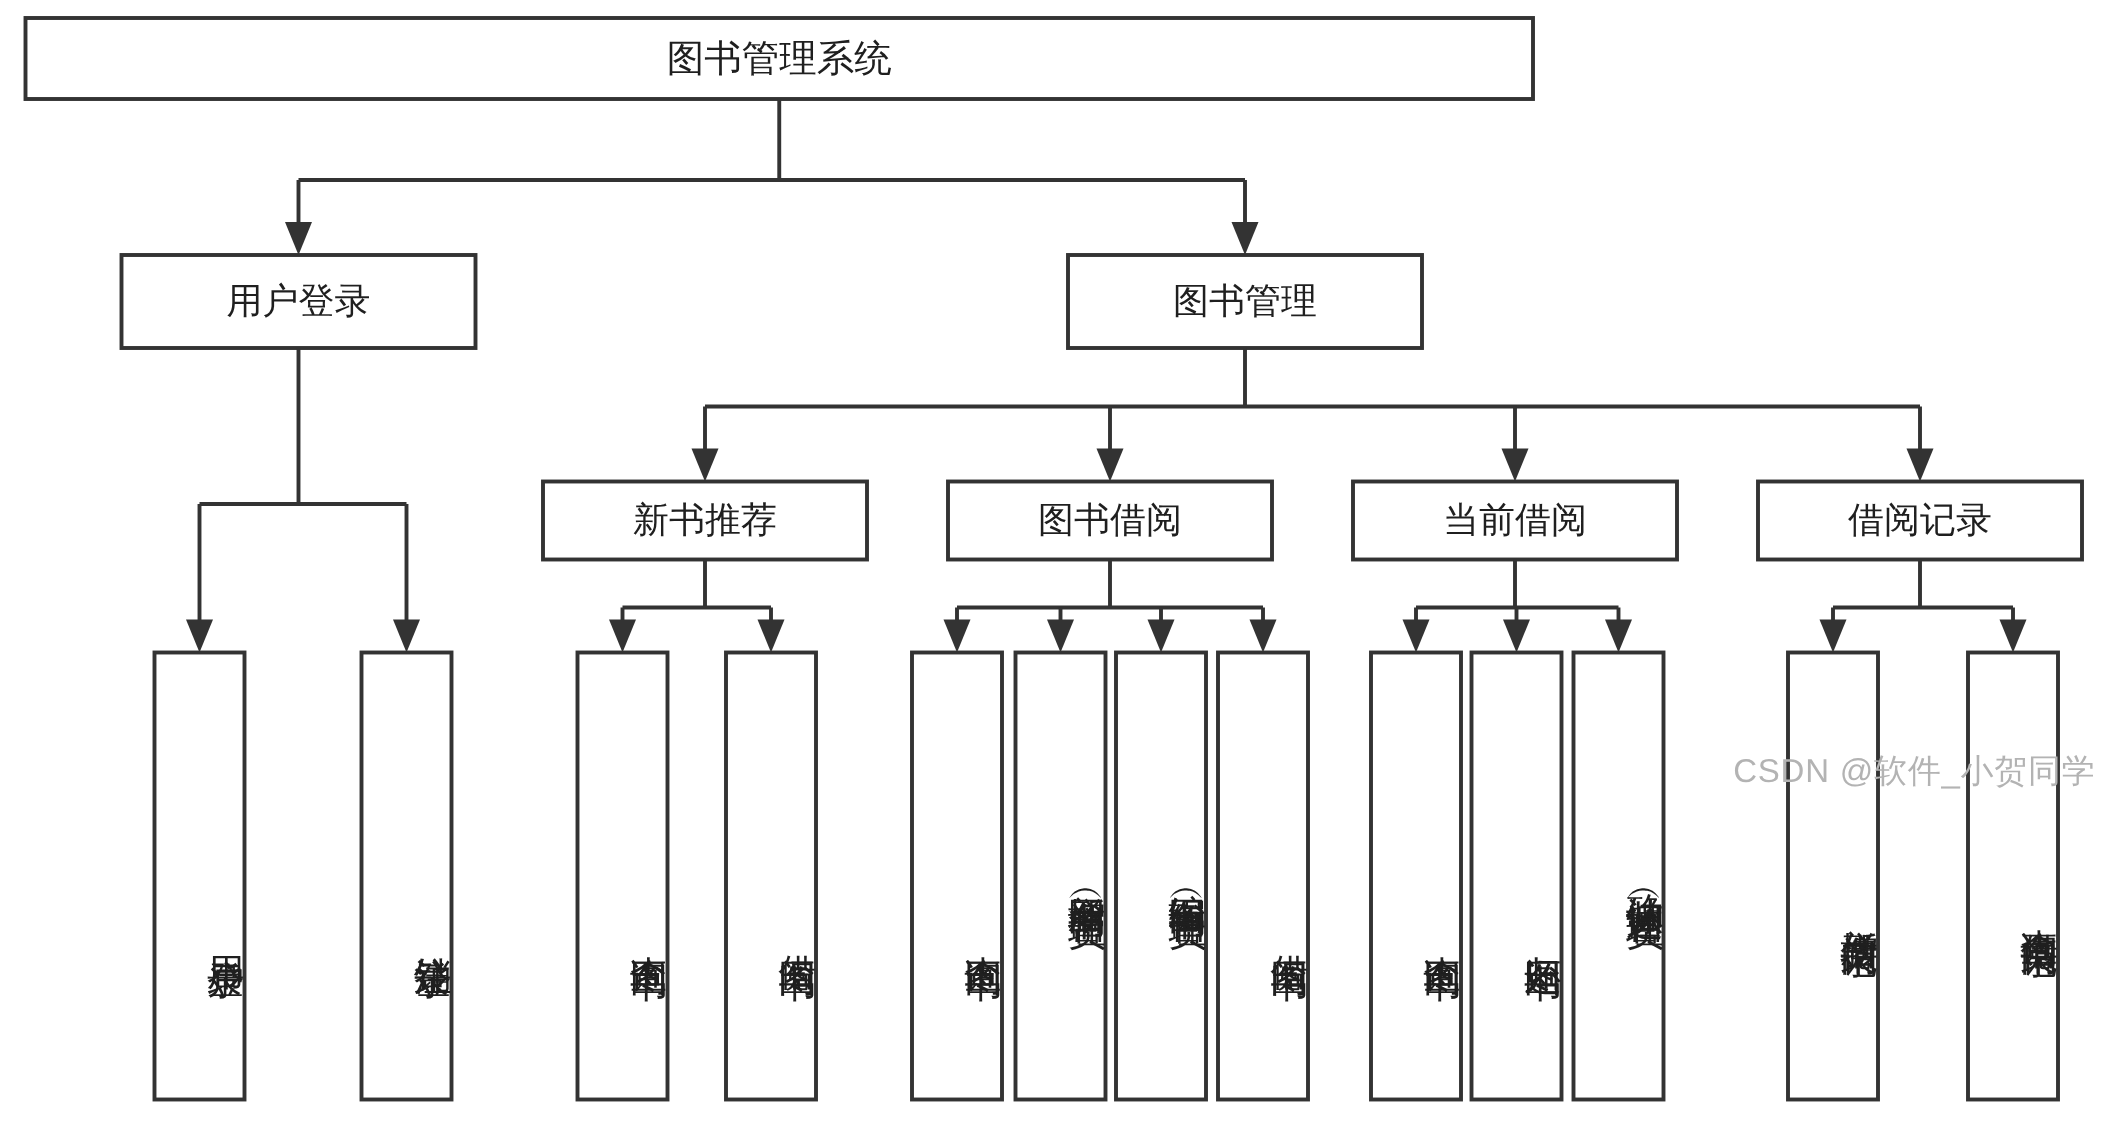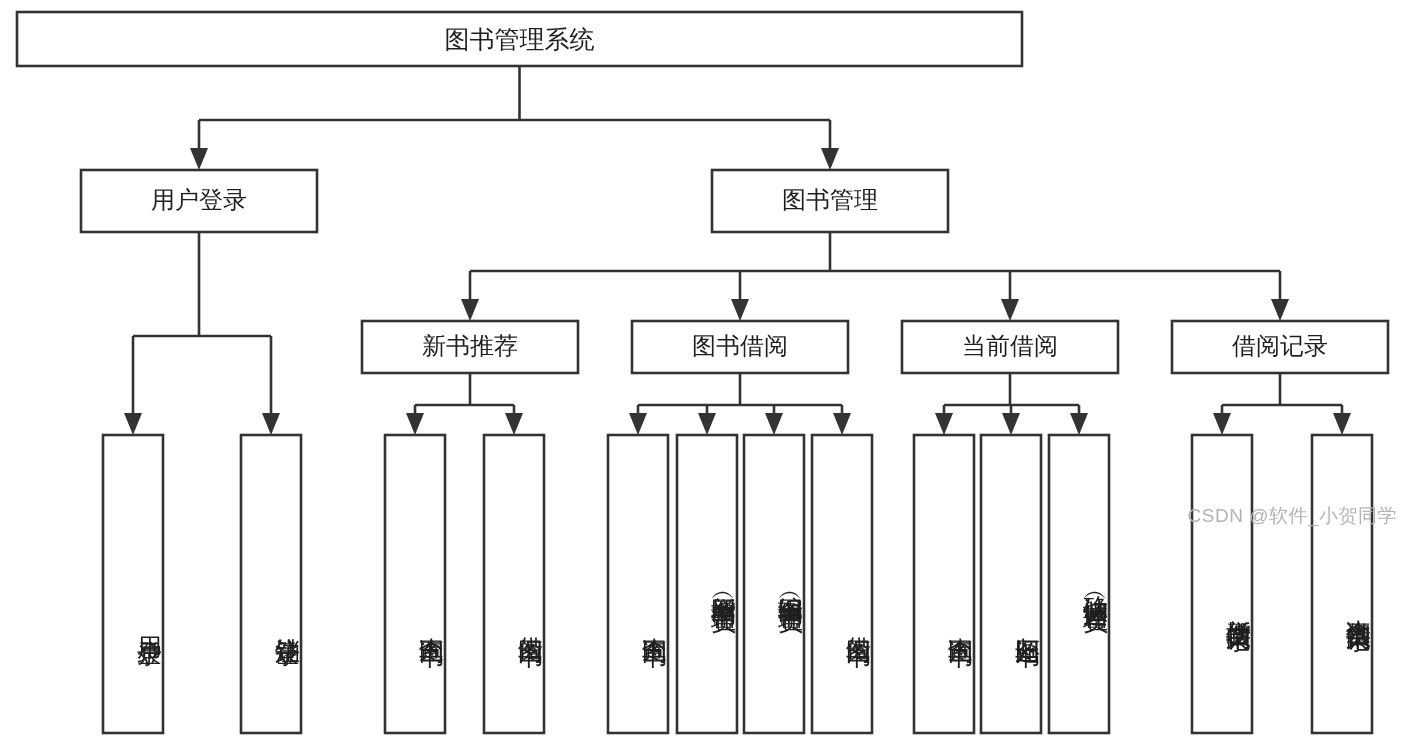--- a/index.html
+++ b/index.html
@@ -70,21 +70,21 @@
     align-items: flex-start;
     justify-content: center;
     white-space: nowrap;
     user-select: none;
   }
   .watermark {
     position: absolute;
     right: 8px;
     bottom: 6px;
     font-family: "Liberation Sans", "DejaVu Sans", sans-serif;
-    font-size: 19px;
+    font-size: 22px;
     color: #b3b3b3;
     letter-spacing: 0.5px;
     white-space: nowrap;
   }
 </style>
 </head>
 <body>
 
 <div id="diagram-root">
 

